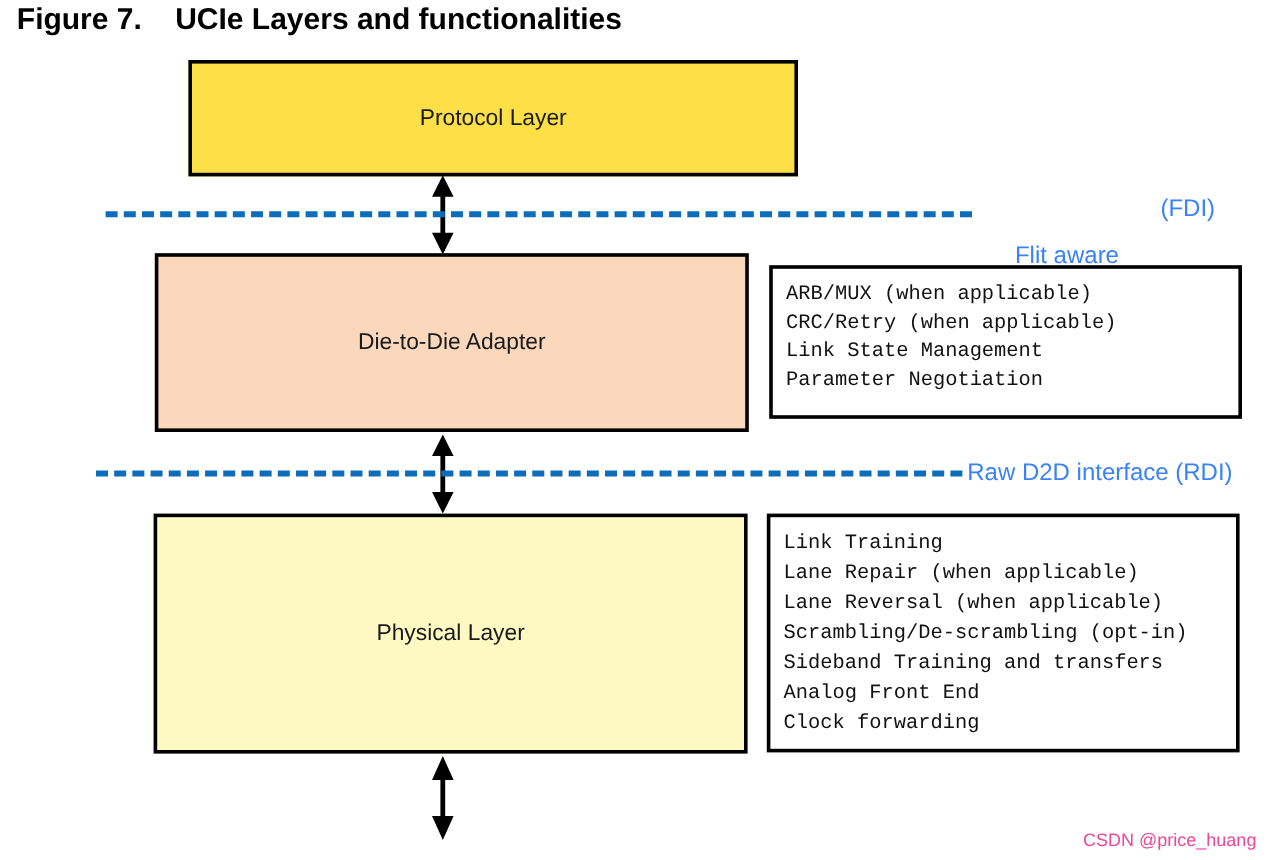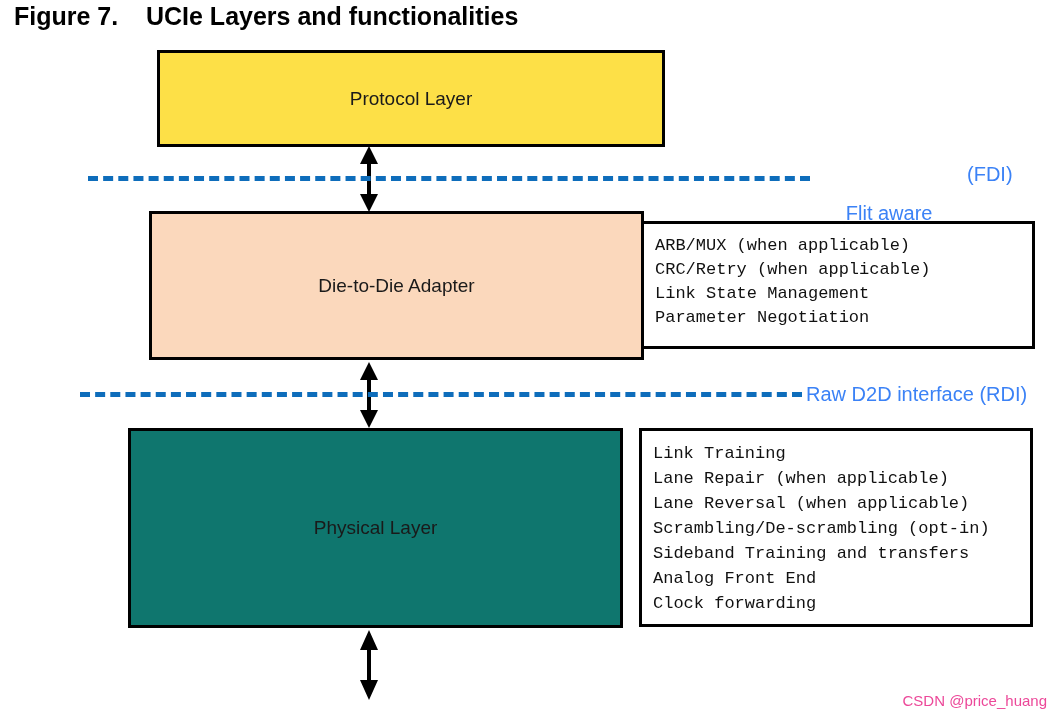--- a/index.html
+++ b/index.html
@@ -50,28 +50,27 @@
     height: 97px;
     background: #fde047;
     margin-left: 44px;
   }
   .adapter-box {
     left: 129px;
     top: 211px;
     width: 495px;
     height: 149px;
     background: #fbd8bc;
-    margin-left: 20px;
   }
   .phy-box {
     left: 128px;
     top: 428px;
     width: 495px;
     height: 200px;
-    background: #0f766e;
+    background: #fef9c3;
   }
   .layer-label {
     font-size: 19px;
     color: #1a1a1a;
     pointer-events: none;
   }
 
   
   .func-box {
     position: absolute;

